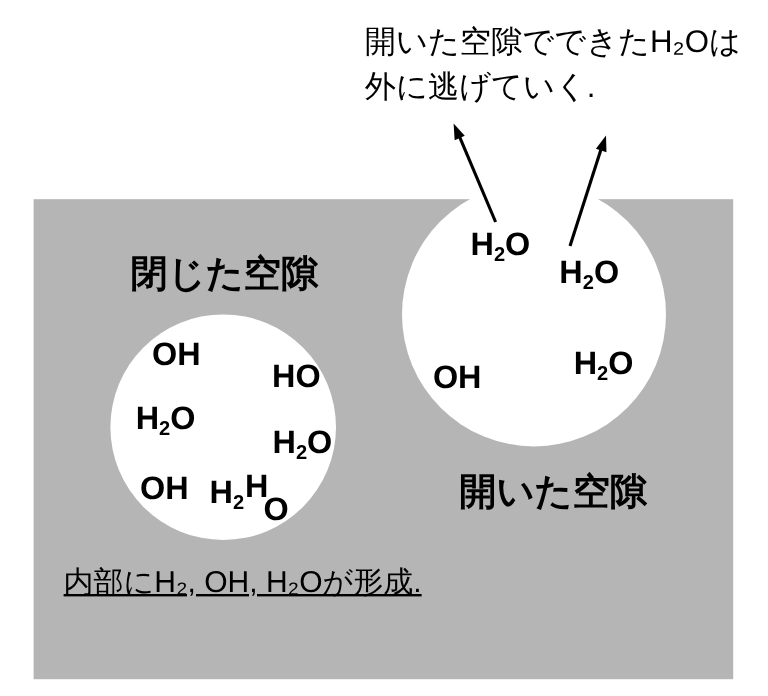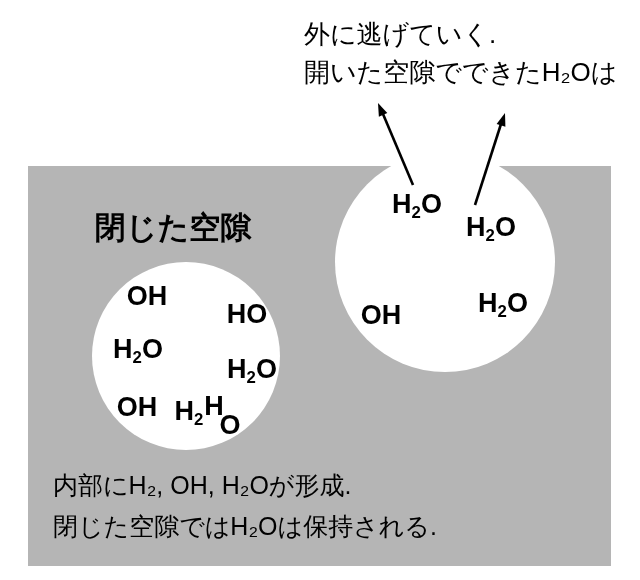--- a/index.html
+++ b/index.html
@@ -20,20 +20,21 @@
     line-height: 38px;
     white-space: nowrap;
   }
   .caption-bottom {
     position: absolute;
     left: 53px;
     top: 465px;
     font-size: 25px;
     line-height: 41px;
     white-space: nowrap;
+    text-decoration: underline;
   }
   .solid-rect {
     position: absolute;
     left: 28px;
     top: 166px;
     width: 583px;
     height: 400px;
     background: #b5b5b5;
   }
   .void {
@@ -43,21 +44,21 @@
   }
   .void.closed { left: 92px;  top: 262px; width: 188px; height: 188px; }
   .void.open   { left: 335px; top: 152px; width: 220px; height: 220px; }
   .vlabel {
     position: absolute;
     transform: translate(-50%, -50%);
     font-weight: bold;
     font-size: 31px;
     white-space: nowrap;
   }
-  .vlabel.closed { left: 173px; top: 228px; }
+  .vlabel.closed { left: 187px; top: 228px; }
   .vlabel.open   { left: 461px; top: 410px; }
   .mol {
     position: absolute;
     transform: translate(-50%, -50%);
     font-weight: bold;
     font-size: 27px;
     line-height: 1;
     white-space: nowrap;
   }
   .mol .sub {
@@ -75,20 +76,21 @@
 <body>
 
 <div class="canvas">
 
   <div class="solid-rect"></div>
 
   <div class="void closed"></div>
   <div class="void open"></div>
 
   <div class="vlabel closed">閉じた空隙</div>
+  <div class="vlabel open">開いた空隙</div>
 
   <div class="mol" style="left:147px;top:296px"><span>OH</span><span class="sub"></span><span></span></div>
   <div class="mol" style="left:247px;top:314px"><span>HO</span><span class="sub"></span><span></span></div>
   <div class="mol" style="left:138px;top:349px"><span>H</span><span class="sub">2</span><span>O</span></div>
   <div class="mol" style="left:252px;top:369px"><span>H</span><span class="sub">2</span><span>O</span></div>
   <div class="mol" style="left:137px;top:407px"><span>OH</span><span class="sub"></span><span></span></div>
   <div class="mol" style="left:189px;top:411px"><span>H</span><span class="sub">2</span><span></span></div>
   <div class="mol" style="left:214px;top:406px"><span>H</span><span class="sub"></span><span></span></div>
   <div class="mol" style="left:230px;top:425px"><span>O</span><span class="sub"></span><span></span></div>
 
@@ -102,22 +104,21 @@
       <line x1="413" y1="185" x2="383" y2="114" stroke="#000000" stroke-width="2.6"></line>
       <polygon points="378,103 387.3,113.1 378.9,116.8" fill="#000000"></polygon>
     </g>
     <g>
       <line x1="475" y1="205" x2="501" y2="124" stroke="#000000" stroke-width="2.6"></line>
       <polygon points="505,113 505.4,126.8 496.6,124.0" fill="#000000"></polygon>
     </g>
   </svg>
 
   <div class="caption-top">
+    <div>開いた空隙でできたH₂Oは</div>
     <div>外に逃げていく.</div>
-    <div>開いた空隙でできたH₂Oは</div>
   </div>
 
   <div class="caption-bottom">
     <div>内部にH₂, OH, H₂Oが形成.</div>
-    <div>閉じた空隙ではH₂Oは保持される.</div>
   </div>
 
 </div>
 
 </body></html>

